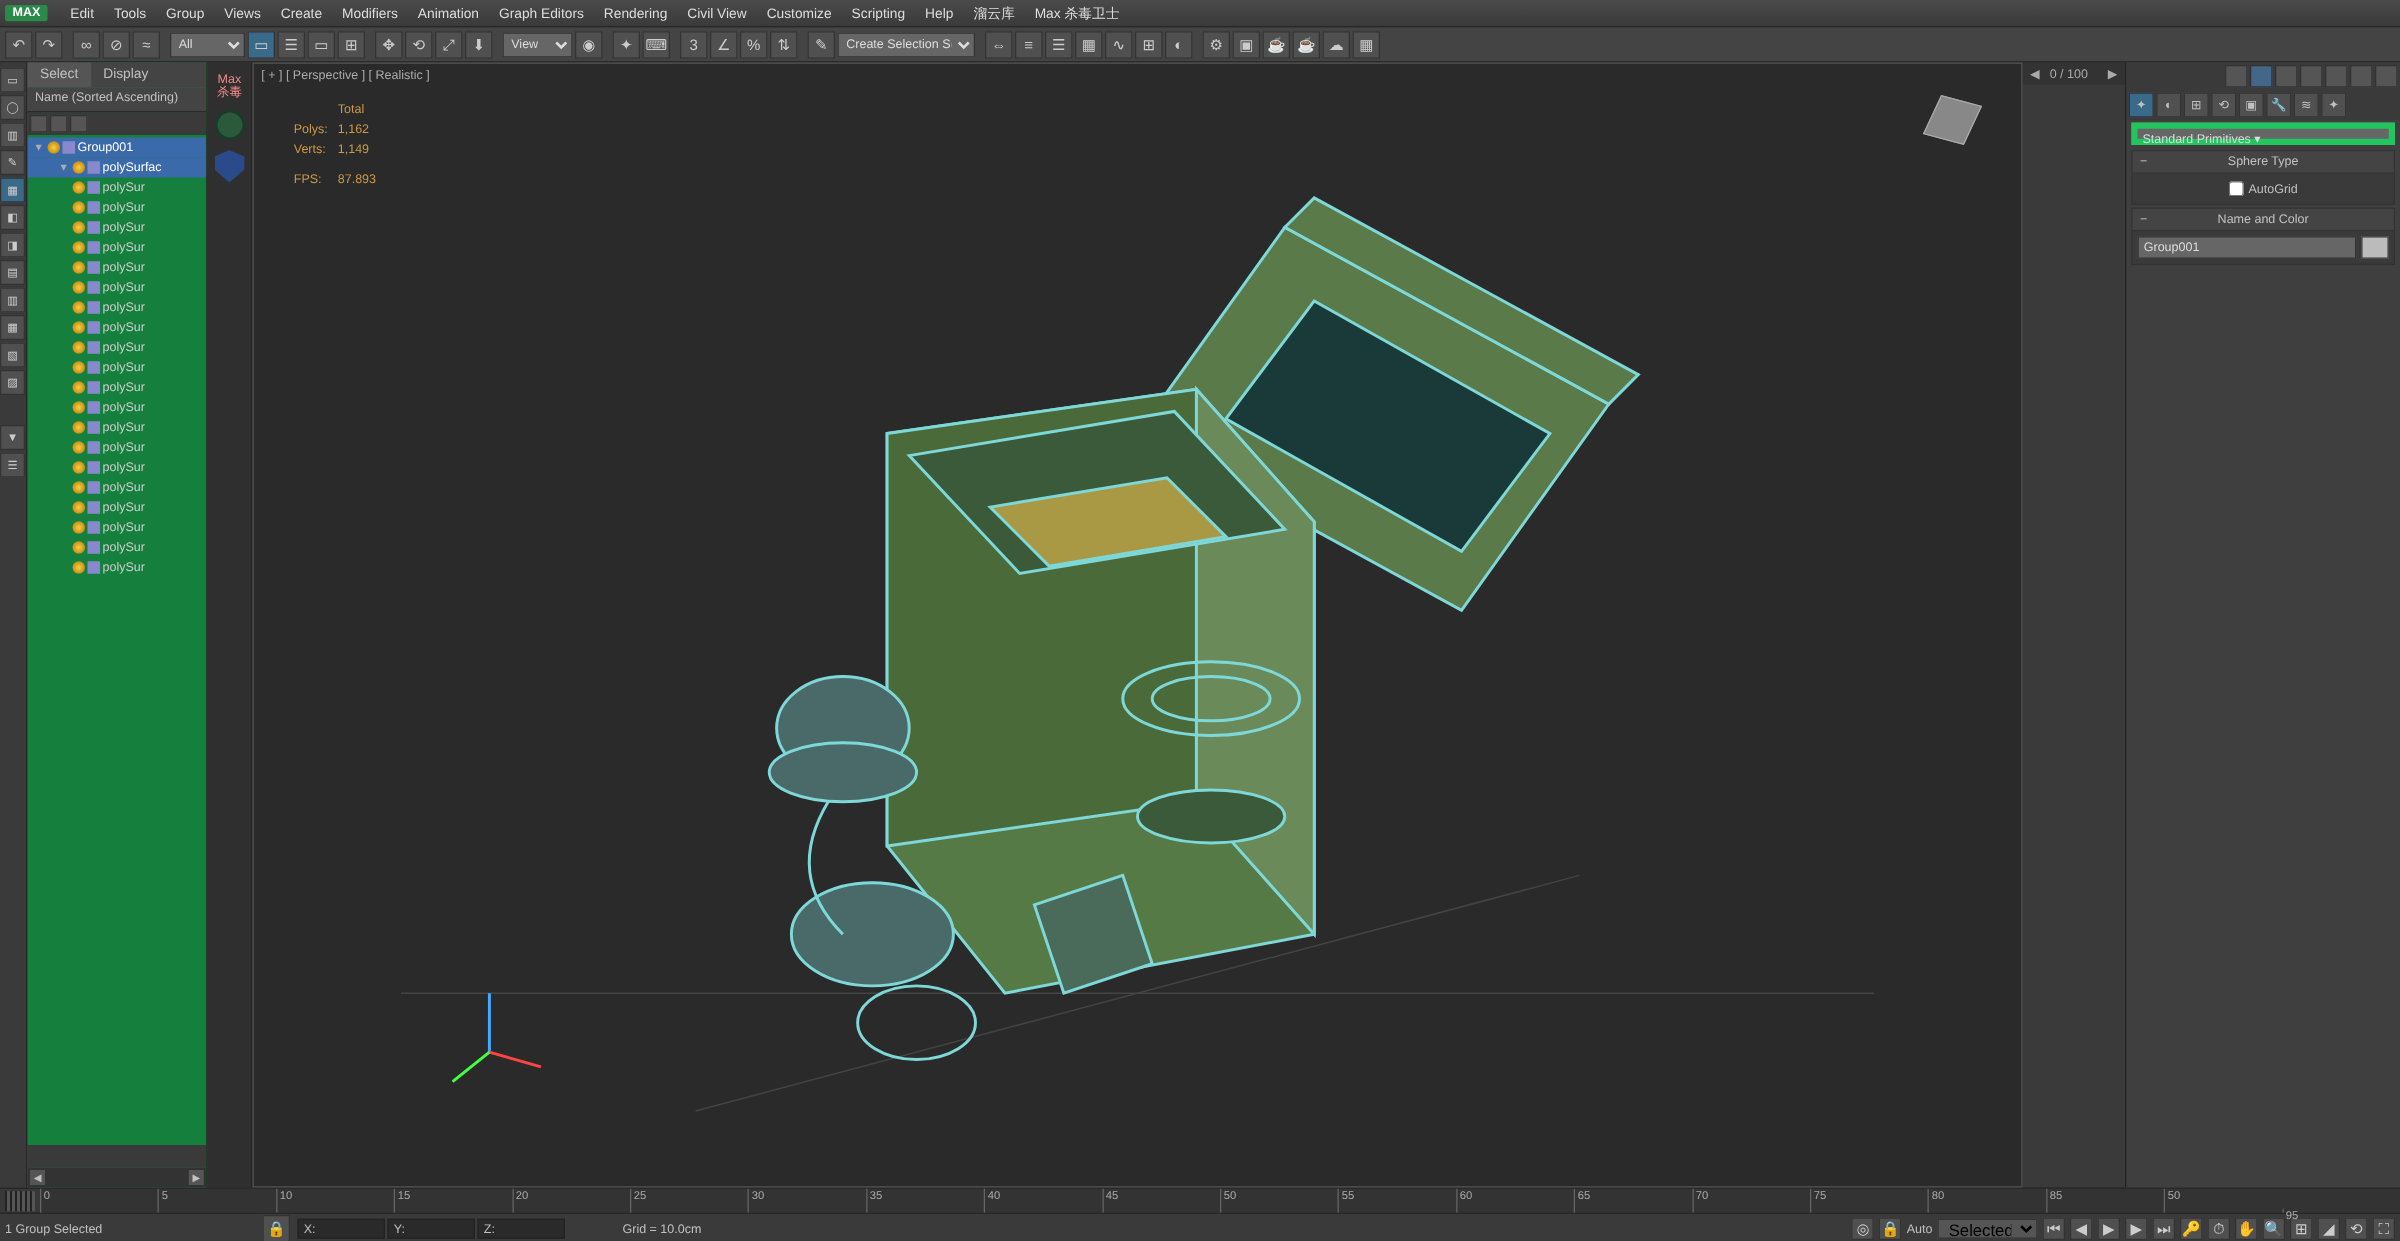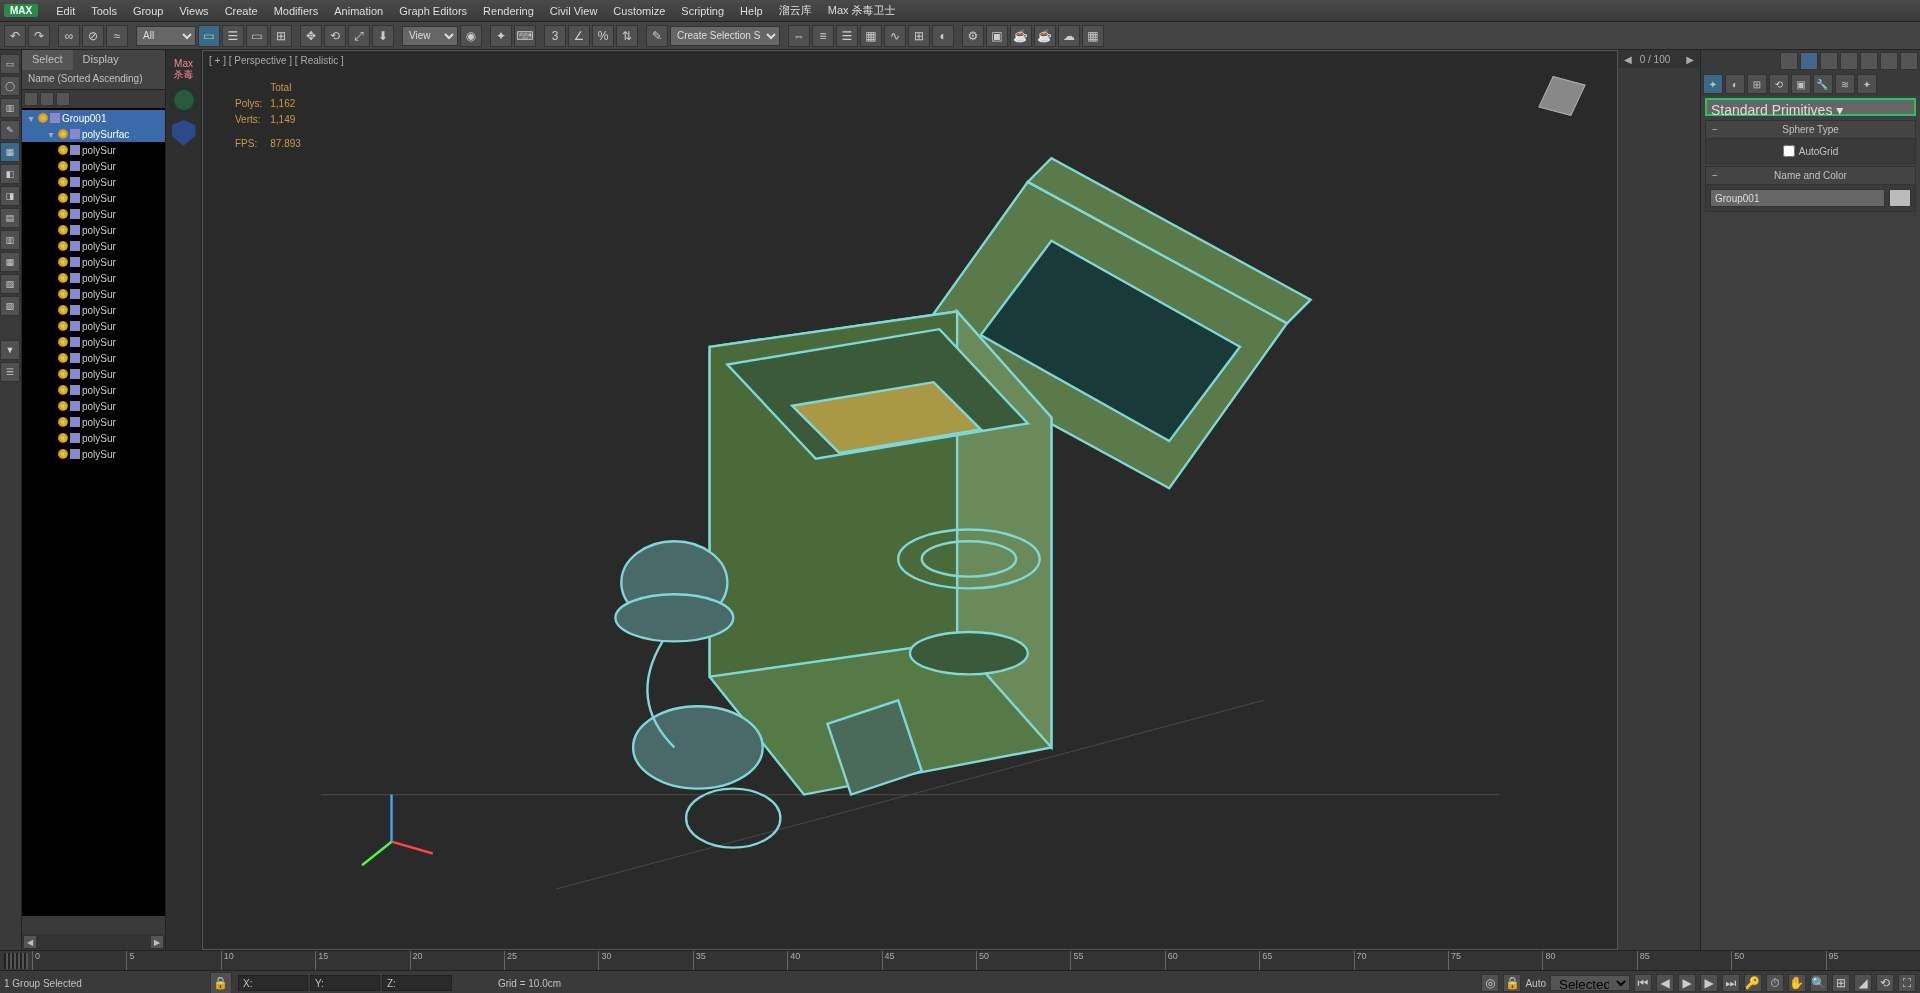--- a/index.html
+++ b/index.html
@@ -18,21 +18,21 @@
 .tselect { height: 20px; background: #666; border: 1px solid #333; color: #ddd; font-size: 10px; padding: 0 2px; }
 
 
 .main { display: flex; height: 900px; }
 
 
 .left-ribbon { width: 22px; background: #3a3a3a; border-right: 1px solid #222; display: flex; flex-direction: column; gap: 2px; padding-top: 4px; }
 .left-ribbon .tbtn { width: 20px; height: 20px; font-size: 9px; }
 
 
-.scene-panel { width: 144px; background: #000000; border-right: 1px solid #222; display: flex; flex-direction: column; }
+.scene-panel { width: 144px; background: #15803d; border-right: 1px solid #222; display: flex; flex-direction: column; }
 .scene-tabs { height: 20px; background: #444; display: flex; }
 .scene-tab { padding: 3px 10px; font-size: 11px; cursor: pointer; }
 .scene-tab.active { background: #555; }
 .scene-header { height: 20px; background: #444; padding: 3px 6px; font-size: 10px; border-bottom: 1px solid #222; }
 .scene-toolbar { height: 18px; background: #3a3a3a; display: flex; gap: 2px; padding: 2px; }
 .scene-toolbar .mini { width: 14px; height: 14px; background: #555; border: 1px solid #333; font-size: 8px; }
 .tree { flex: 1; overflow: hidden; padding: 2px 0; }
 .tree-row { display: flex; align-items: center; height: 16px; padding-left: 4px; gap: 2px; font-size: 10px; color: #ccc; cursor: pointer; }
 .tree-row.sel { background: #3a6aaa; color: #fff; }
 .tree-indent { display: inline-block; }
@@ -65,21 +65,21 @@
 .vp-bottom .slider { flex: 1; height: 4px; background: #222; position: relative; }
 
 
 .cmd-panel { width: 220px; background: #3f3f3f; border-left: 1px solid #222; display: flex; flex-direction: column; }
 .cmd-top { height: 22px; background: #3a3a3a; display: flex; gap: 2px; padding: 2px; justify-content: flex-end; }
 .cmd-top .ico { width: 18px; height: 18px; background: #555; border: 1px solid #333; }
 .cmd-top .ico.on { background: #446688; }
 .cmd-cats { height: 24px; display: flex; gap: 2px; padding: 2px; background: #3a3a3a; }
 .cmd-cats .ico { width: 20px; height: 20px; background: #505050; border: 1px solid #333; display:flex;align-items:center;justify-content:center;font-size:10px; }
 .cmd-cats .ico.active { background: #3a6a8a; }
-.cmd-drop { margin: 2px 4px; height: 18px; background: #666; border: 2px solid #22c55e; color: #ddd; font-size: 14px; padding: 2px 4px; }
+.cmd-drop { margin: 2px 4px; height: 18px; background: #666; border: 5px solid #22c55e; color: #ddd; font-size: 10px; padding: 2px 4px; }
 .rollout-head { background: #444; text-align: center; padding: 3px; font-size: 10px; border: 1px solid #333; margin: 2px 4px 0; position: relative; }
 .rollout-head::before { content: "−"; position: absolute; left: 6px; }
 .rollout-body { margin: 0 4px; padding: 4px; background: #3a3a3a; border: 1px solid #333; border-top: none; }
 .autogrid { display: flex; align-items: center; justify-content: center; gap: 4px; font-size: 10px; padding: 2px; }
 .autogrid input { width: 12px; height: 12px; }
 .prim-grid { display: grid; grid-template-columns: 1fr 1fr; gap: 3px; }
 .prim-btn { background: #555; border: 1px solid #333; padding: 3px; text-align: center; font-size: 10px; cursor: pointer; }
 .name-row { display: flex; gap: 4px; }
 .name-input { flex: 1; background: #666; border: 1px solid #333; color: #ddd; padding: 2px 4px; font-size: 10px; }
 .color-sw { width: 22px; height: 18px; background: #bbb; border: 1px solid #333; }
@@ -501,21 +501,21 @@
       <div class="tick" style="left: 45%;">45</div>
       <div class="tick" style="left: 50%;">50</div>
       <div class="tick" style="left: 55%;">55</div>
       <div class="tick" style="left: 60%;">60</div>
       <div class="tick" style="left: 65%;">65</div>
       <div class="tick" style="left: 70%;">70</div>
       <div class="tick" style="left: 75%;">75</div>
       <div class="tick" style="left: 80%;">80</div>
       <div class="tick" style="left: 85%;">85</div>
       <div class="tick" style="left: 90%;">50</div>
-      <div class="tick" style="left: 95%;">95</div>
+      <div class="tick" style="left: 95%; margin-top: 16px;">95</div>
     </div>
 </div>
 
 <div class="status">
   <span class="status-msg">1 Group Selected</span>
   <div class="tbtn">🔒</div>
   <div class="status-coord">
     <div class="cbox">
         <span>X:</span>
       </div>

